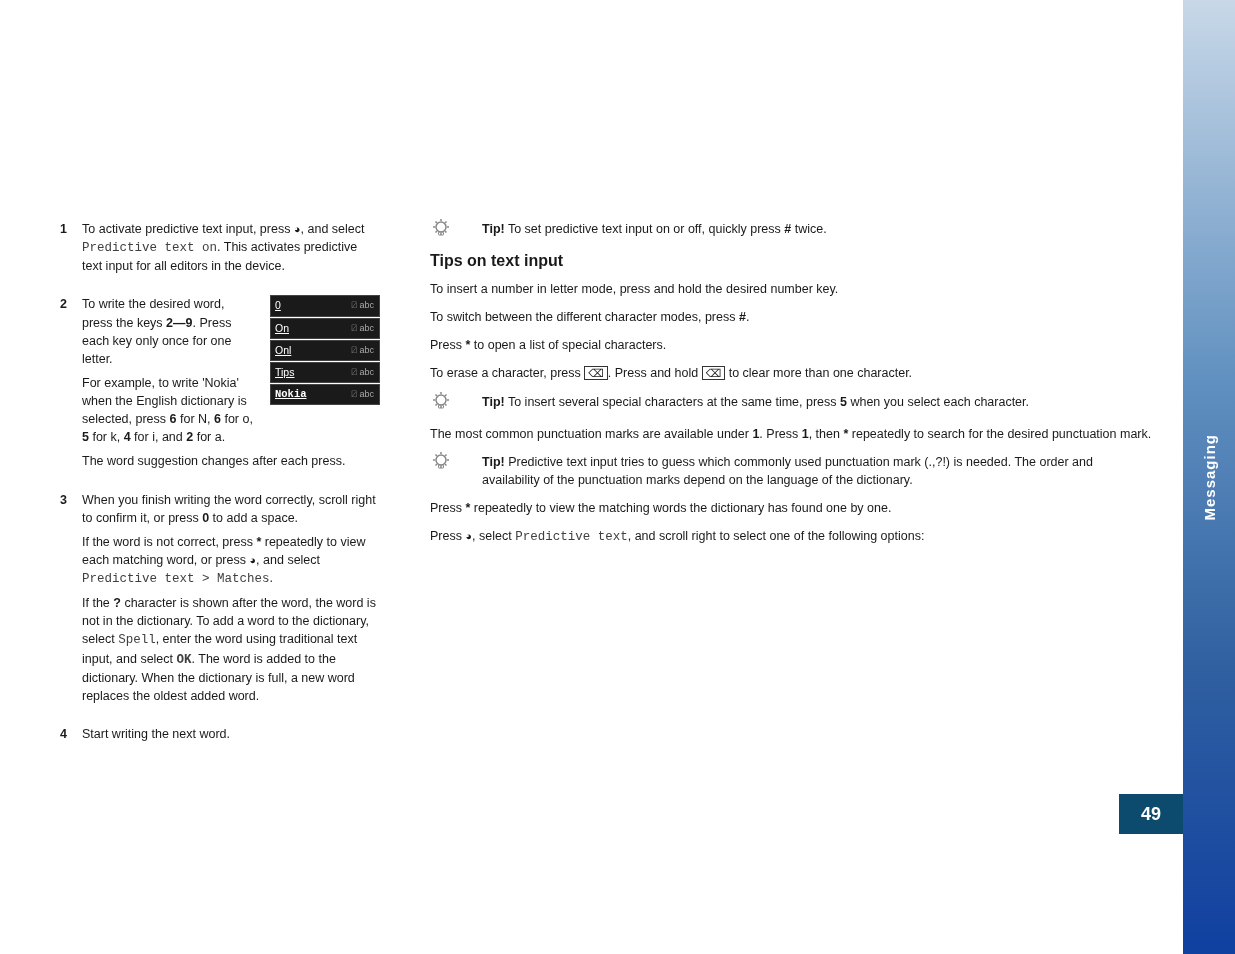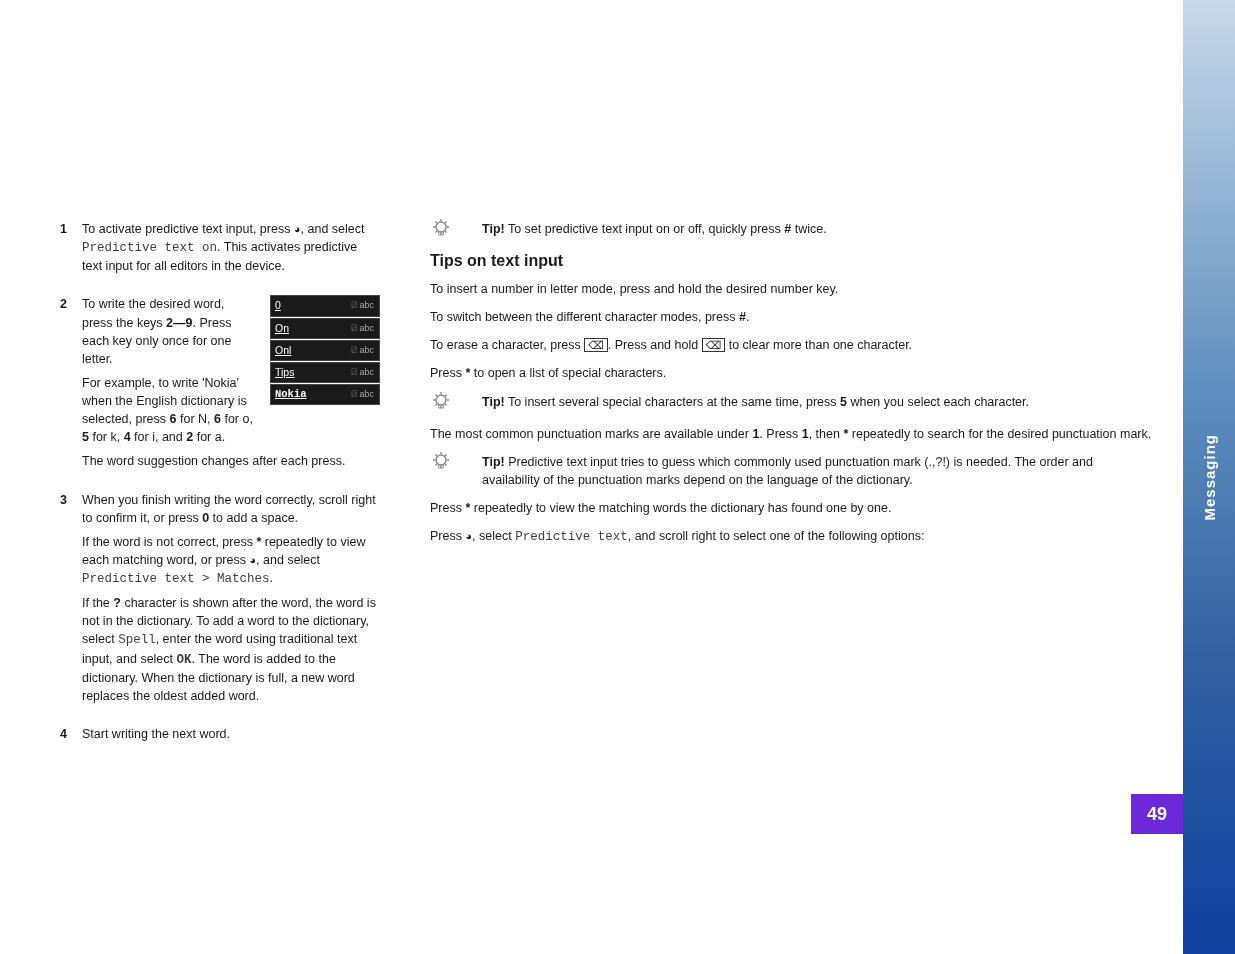--- a/index.html
+++ b/index.html
@@ -41,23 +41,23 @@
       text-orientation: mixed;
       transform: rotate(180deg);
       letter-spacing: 1px;
     }
 
     
     .page-number-box {
       position: absolute;
       right: 52px;
       bottom: 120px;
-      width: 52px;
+      width: 64px;
       height: 40px;
-      background: #6d28d9;
+      background: #0c4a6e;
       display: flex;
       align-items: center;
       justify-content: center;
     }
 
     .page-number {
       color: #fff;
       font-size: 18px;
       font-weight: bold;
     }
@@ -313,24 +313,24 @@
 
       <h2 class="tips-heading">Tips on text input</h2>
 
       <p class="tips-paragraph">
         To insert a number in letter mode, press and hold the desired number key.
       </p>
       <p class="tips-paragraph">
         To switch between the different character modes, press <span class="bold-key">#</span>.
       </p>
       <p class="tips-paragraph">
+        Press <span class="bold-key">*</span> to open a list of special characters.
+      </p>
+      <p class="tips-paragraph">
         To erase a character, press <span style="border: 1px solid #333; padding: 0 3px; font-size: 11px;">⌫</span>. Press and hold <span style="border: 1px solid #333; padding: 0 3px; font-size: 11px;">⌫</span> to clear more than one character.
-      </p>
-      <p class="tips-paragraph">
-        Press <span class="bold-key">*</span> to open a list of special characters.
       </p>
 
       <div class="tip-block">
         <div class="tip-icon">
           <svg width="22" height="22" viewBox="0 0 22 22" fill="none" xmlns="http://www.w3.org/2000/svg">
             <circle cx="11" cy="9" r="5" stroke="#888" stroke-width="1.5" fill="none"></circle>
             <line x1="11" y1="1" x2="11" y2="3" stroke="#888" stroke-width="1.5"></line>
             <line x1="11" y1="15" x2="11" y2="17" stroke="#888" stroke-width="1.5"></line>
             <line x1="3" y1="9" x2="5" y2="9" stroke="#888" stroke-width="1.5"></line>
             <line x1="17" y1="9" x2="19" y2="9" stroke="#888" stroke-width="1.5"></line>

